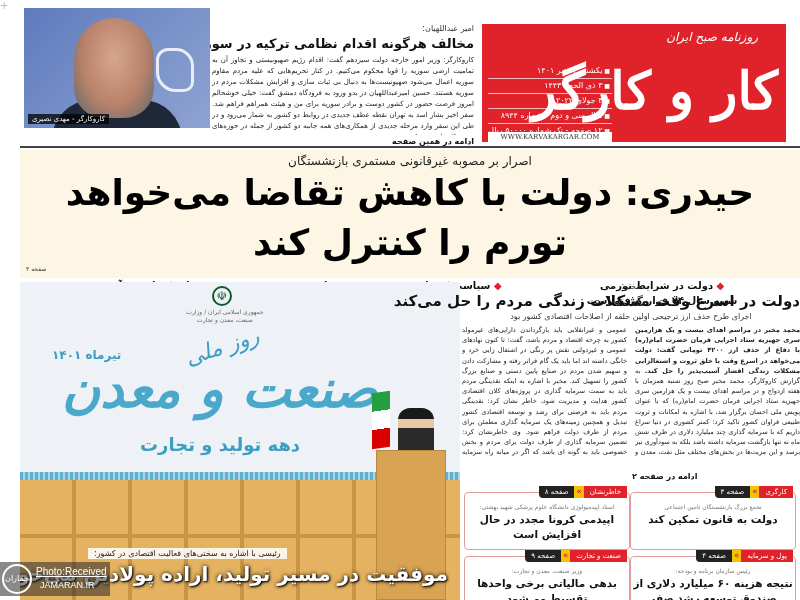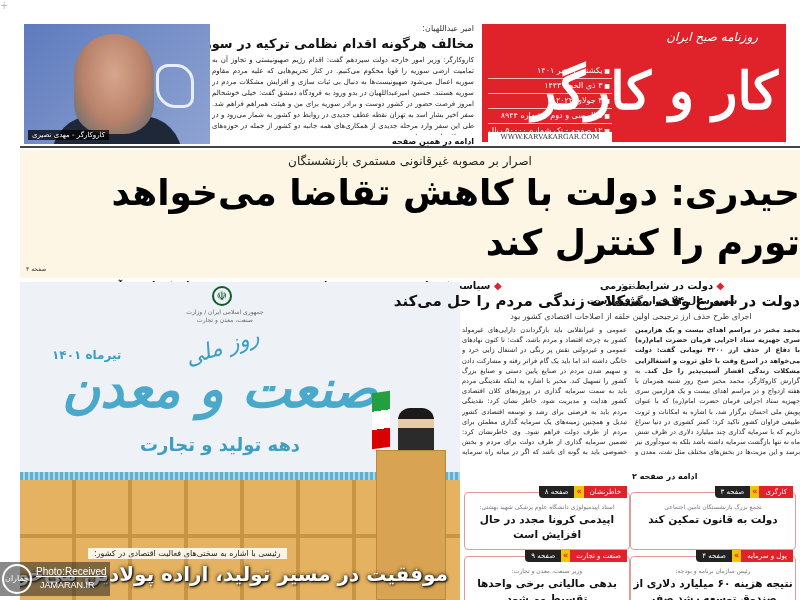--- a/index.html
+++ b/index.html
@@ -18,32 +18,32 @@
   .masthead .info-row::before { content: "■ "; font-size: 6px; }
   .masthead .url { position: absolute; left: 6px; top: 108px; width: 124px; height: 10px; background: #fff; color: #333; font-family: "DejaVu Serif", serif; font-size: 7px; line-height: 10px; text-align: center; }
 
   
   .top-story { position: absolute; left: 212px; top: 24px; width: 262px; height: 120px; direction: rtl; }
   .top-story .kicker { font-size: 8px; color: #333; text-align: right; }
   .top-story .title { font-size: 13px; font-weight: bold; line-height: 18px; margin-top: 2px; white-space: nowrap; }
   .top-story .body { font-size: 7px; line-height: 11px; color: #222; margin-top: 2px; text-align: justify; height: 80px; overflow: hidden; }
   .top-story .continue { font-size: 8px; font-weight: bold; margin-top: 2px; }
 
-  .top-photo { position: absolute; left: 24px; top: 24px; width: 186px; height: 120px; background: linear-gradient(135deg,#5f7bbd 0%,#7a92c9 55%,#8ea3d2 100%); overflow: hidden; }
+  .top-photo { position: absolute; left: 24px; top: 8px; width: 186px; height: 120px; background: linear-gradient(135deg,#5f7bbd 0%,#7a92c9 55%,#8ea3d2 100%); overflow: hidden; }
   .top-photo .head { position: absolute; left: 50px; top: 10px; width: 80px; height: 100px; border-radius: 40px 40px 30px 30px; background: radial-gradient(ellipse at 50% 40%, #d7a68e 0%, #b9826a 55%, #6e6e6e 90%); }
   .top-photo .suit { position: absolute; left: 28px; top: 92px; width: 130px; height: 40px; border-radius: 40px 40px 0 0; background: #1f2838; }
   .top-photo .map { position: absolute; left: 132px; top: 40px; width: 38px; height: 44px; border: 3px solid #e8eef8; border-radius: 12px 18px 10px 20px; }
   .top-photo .caption { position: absolute; left: 4px; bottom: 4px; background: rgba(0,0,0,0.75); color: #fff; font-size: 7px; padding: 1px 4px; direction: rtl; }
 
   .rule { position: absolute; left: 20px; width: 780px; height: 2px; background: #444; }
 
   
   .headline-band { position: absolute; left: 20px; top: 150px; width: 780px; height: 128px; background: #fdf6e4; direction: rtl; }
   .headline-band .overline { text-align: center; font-size: 12px; color: #222; margin-top: 4px; }
-  .headline-band .main-title { font-family: "DejaVu Sans", sans-serif; font-weight: bold; font-size: 36px; line-height: 50px; color: #000; letter-spacing: -1px; }
+  .headline-band .main-title { text-align: center; font-family: "DejaVu Sans", sans-serif; font-weight: bold; font-size: 36px; line-height: 50px; color: #000; letter-spacing: -1px; }
   .headline-band .bullets { display: flex; justify-content: space-around; margin-top: 10px; padding: 0 20px; }
   .headline-band .bullet { text-align: center; font-size: 10px; font-weight: bold; line-height: 15px; color: #111; }
   .headline-band .bullet .dot { color: #e0232b; }
   .headline-band .page-ref { position: absolute; left: 6px; bottom: 6px; font-size: 6px; color: #333; }
 
   
   .main-photo { position: absolute; left: 20px; top: 282px; width: 440px; height: 318px; background: #eef1f5; overflow: hidden; }
   .main-photo .emblem { position: absolute; left: 192px; top: 4px; width: 20px; height: 20px; border: 2px solid #0f5a2a; border-radius: 50%; color: #0f5a2a; font-size: 12px; text-align: center; line-height: 16px; }
   .main-photo .ministry { position: absolute; left: 160px; top: 26px; width: 90px; font-size: 6px; color: #666; text-align: center; direction: rtl; line-height: 8px; }
   .main-photo .banner-date { position: absolute; left: 32px; top: 66px; color: #3c9fc2; font-size: 12px; direction: rtl; font-weight: bold; }

